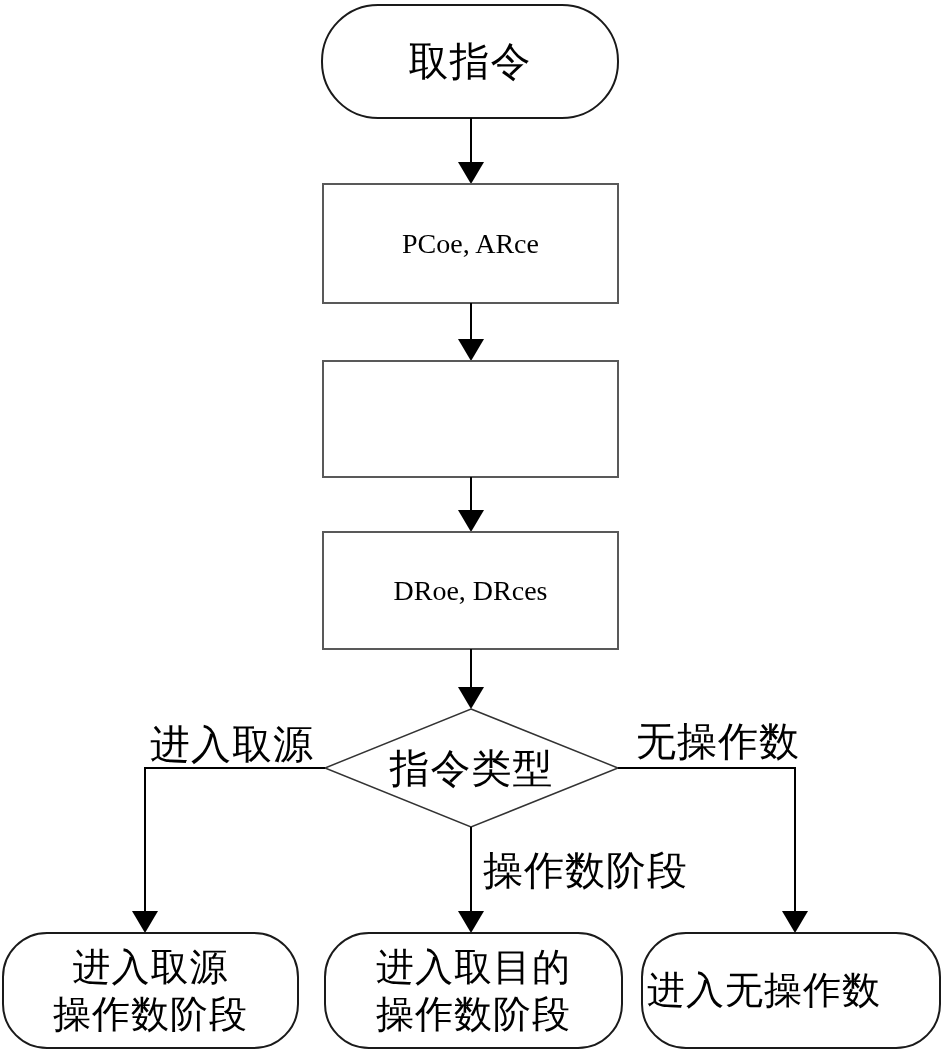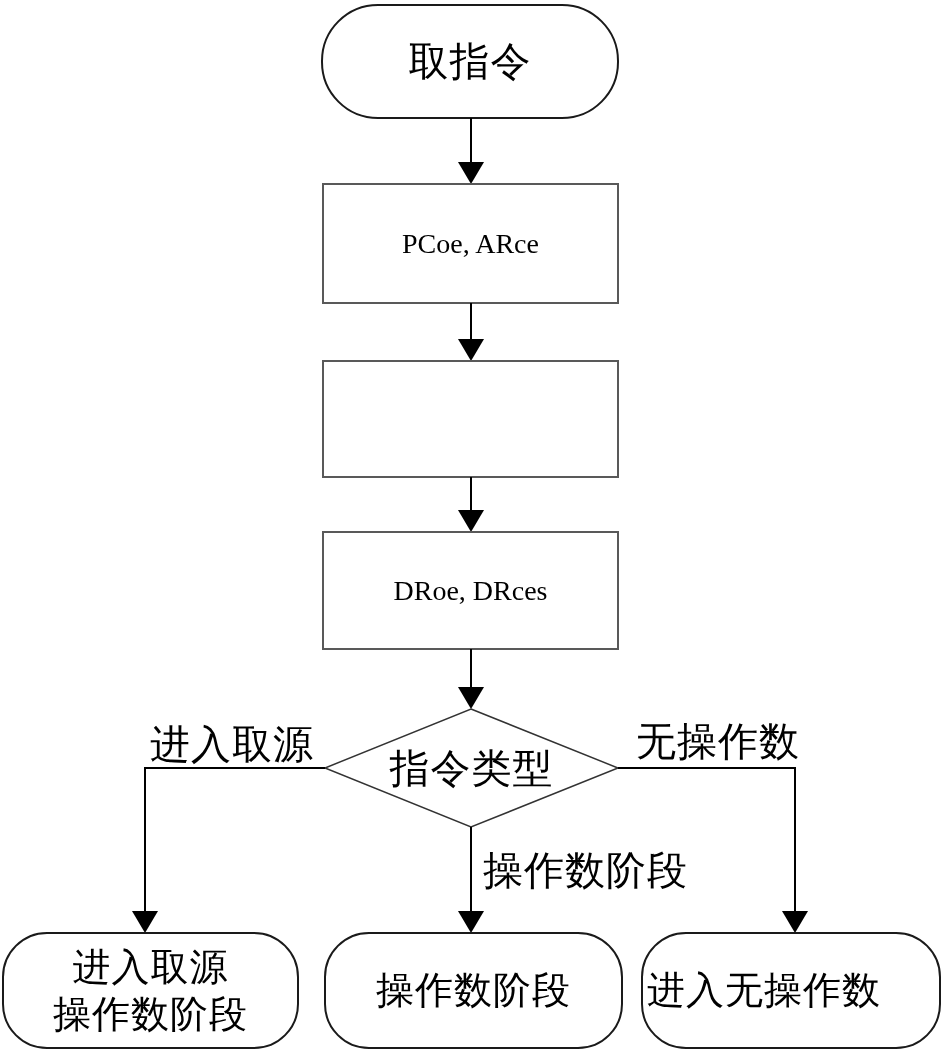--- a/index.html
+++ b/index.html
@@ -110,20 +110,21 @@
   <div class="node-text cjk" style="left:325px; top:709px; width:293px; height:118px;align-items:center;">
     <span>指令类型</span>
   </div>
 
   <div class="node-text terminal-text" style="left:3px; top:933px; width:295px; height:115px;">
     <span>进入取源</span>
     <span>操作数阶段</span>
   </div>
 
   <div class="node-text terminal-text" style="left:325px; top:933px; width:297px; height:115px;">
+    <span>进入取目的</span>
     <span>操作数阶段</span>
   </div>
 
   <div class="node-text terminal-text" style="left:642px; top:933px; width:244px; height:115px;">
     <span>进入无操作数</span>
   </div>
 
   <div class="edge-label" style="left:150px; top:717px;">进入取源</div>
 
   <div class="edge-label" style="left:483px; top:843px;">操作数阶段</div>

